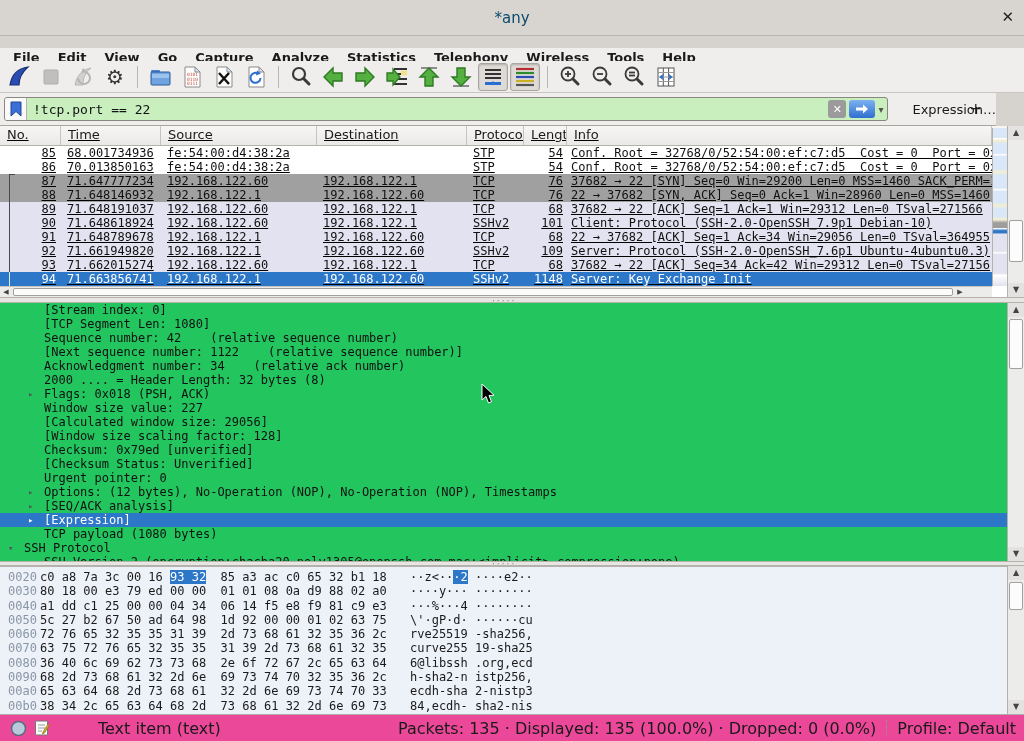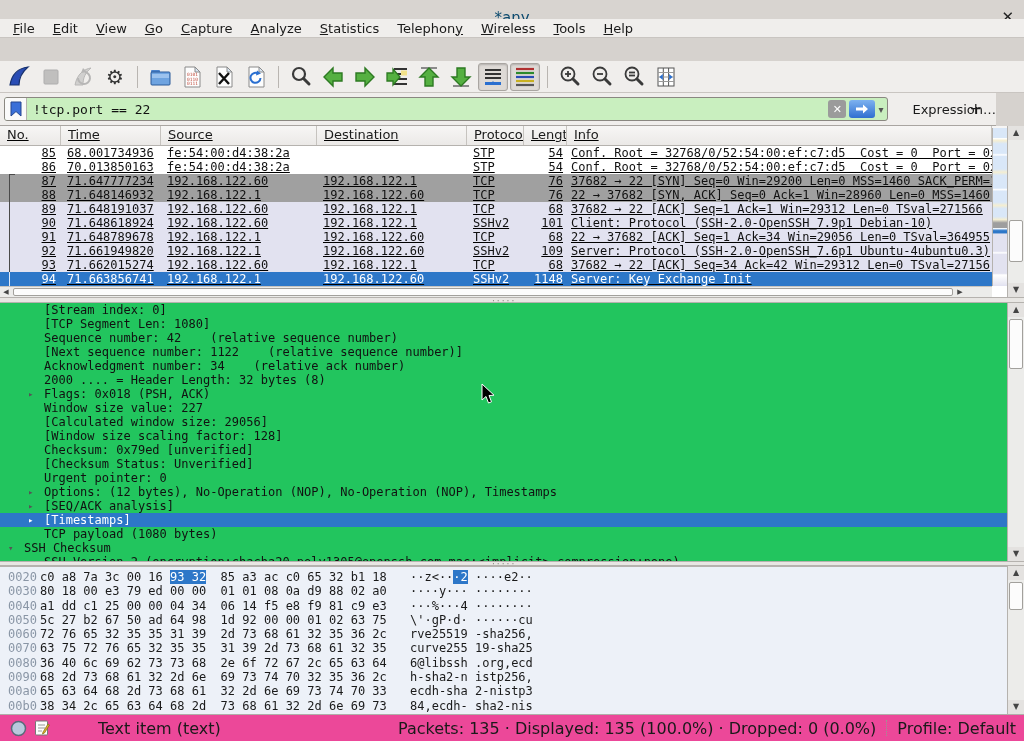--- a/index.html
+++ b/index.html
@@ -7,21 +7,21 @@
   body { font-family:"DejaVu Sans", sans-serif; background:#d6d2ce; position:relative; }
   .abs { position:absolute; }
   u { text-decoration:underline; }
 
   
   #titlebar { left:0; top:0; width:1024px; height:36px; background:#d8d4d0; border-bottom:1px solid #b9b5b1; }
   #window-title { position:absolute; left:0; right:0; top:9px; text-align:center; font-size:15px; color:#0c4a6e; }
   #close-btn { position:absolute; right:10px; top:8px; font-size:15px; color:#222; cursor:default; }
 
   
-  #menubar { left:0; top:19px; width:1024px; height:19px; background:#f0eeec; border-bottom:1px solid #c9c5c1; display:flex; align-items:center; padding-left:4px; }
+  #menubar { left:0; top:48px; width:1024px; height:19px; background:#f0eeec; border-bottom:1px solid #c9c5c1; display:flex; align-items:center; padding-left:4px;font-weight:bold; }
   .menu-item { font-size:13px; color:#1a1a1a; padding:3px 9px; white-space:pre; }
 
   
   #toolbar { left:0; top:61px; width:1024px; height:32px; background:#f0eeec; border-bottom:1px solid #c9c5c1; display:flex; align-items:center; padding-left:4px; gap:2px; }
   .tbtn { width:30px; height:28px; display:flex; align-items:center; justify-content:center; border:1px solid transparent; border-radius:3px; }
   .tbtn.pressed { background:#dedad6; border:1px solid #a9a5a1; box-shadow:inset 0 1px 2px rgba(0,0,0,.2); }
   .tbtn.disabled { opacity:.55; }
   .tsep { width:1px; height:22px; background:#b9b5b1; margin:0 5px; }
   .glyph-icon { font-size:20px; color:#333; line-height:1; }
 
@@ -391,23 +391,23 @@
   <div class="drow"><span class="darr"></span><span class="dtext">2000 .... = Header Length: 32 bytes (8)</span></div>
   <div class="drow"><span class="darr">▸</span><span class="dtext">Flags: 0x018 (PSH, ACK)</span></div>
   <div class="drow"><span class="darr"></span><span class="dtext">Window size value: 227</span></div>
   <div class="drow"><span class="darr"></span><span class="dtext">[Calculated window size: 29056]</span></div>
   <div class="drow"><span class="darr"></span><span class="dtext">[Window size scaling factor: 128]</span></div>
   <div class="drow"><span class="darr"></span><span class="dtext">Checksum: 0x79ed [unverified]</span></div>
   <div class="drow"><span class="darr"></span><span class="dtext">[Checksum Status: Unverified]</span></div>
   <div class="drow"><span class="darr"></span><span class="dtext">Urgent pointer: 0</span></div>
   <div class="drow"><span class="darr">▸</span><span class="dtext">Options: (12 bytes), No-Operation (NOP), No-Operation (NOP), Timestamps</span></div>
   <div class="drow"><span class="darr">▸</span><span class="dtext">[SEQ/ACK analysis]</span></div>
-  <div class="drow selected"><span class="darr">▸</span><span class="dtext">[Timestamps]</span></div>
+  <div class="drow selected"><span class="darr">▸</span><span class="dtext">[Expression]</span></div>
   <div class="drow"><span class="darr"></span><span class="dtext">TCP payload (1080 bytes)</span></div>
-  <div class="drow lvl0"><span class="darr">▾</span><span class="dtext">SSH Checksum</span></div>
+  <div class="drow lvl0"><span class="darr">▾</span><span class="dtext">SSH Protocol</span></div>
   <div class="drow"><span class="darr">▸</span><span class="dtext">SSH Version 2 (encryption:chacha20-poly1305@openssh.com mac:&lt;implicit&gt; compression:none)</span></div>
 </div>
 <div class="abs vscroll" id="details-vscroll">
   <span class="sb-btn" style="top:0;">▲</span>
   <span class="sb-thumb" style="top:16px; height:50px;"></span>
   <span class="sb-btn" style="bottom:0;">▼</span>
 </div>
 
 <div class="abs splitter" style="top:561px; height:5px;">
     <span class="grip" style="top:0;">·····</span>

